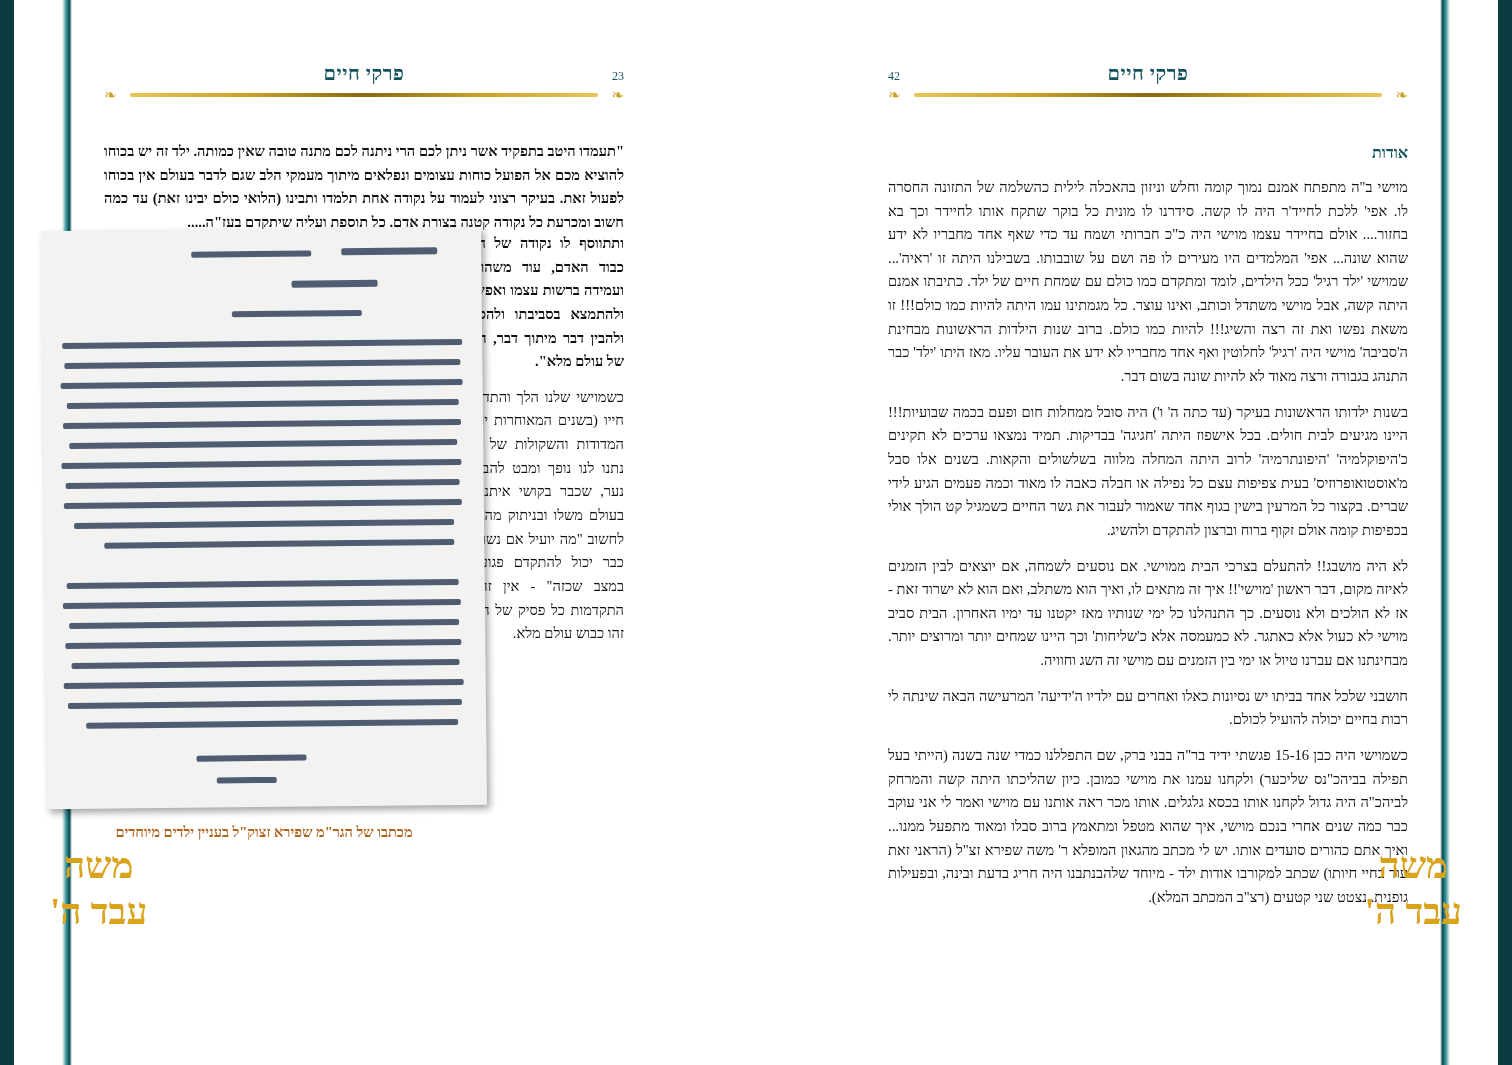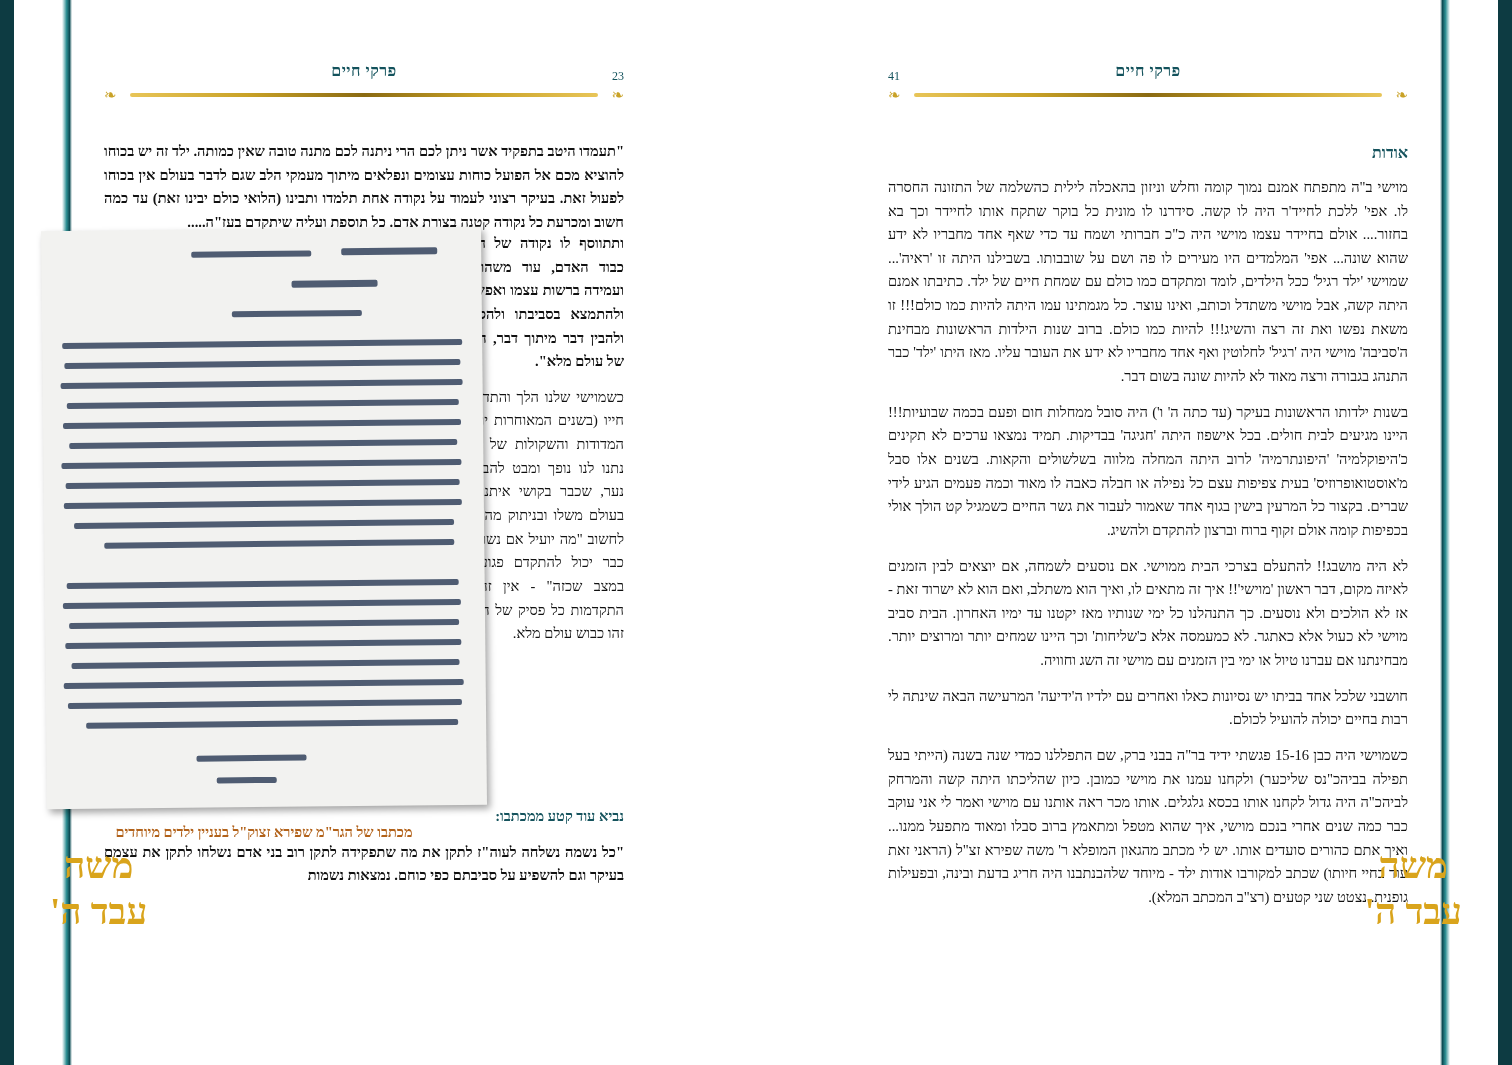--- a/index.html
+++ b/index.html
@@ -23,21 +23,21 @@
   .page{position:absolute;top:0;height:1065px;width:700px;}
   .page.right{right:14px;}
   .page.left{left:14px;}
 
   
   .hdr{position:absolute;top:62px;width:520px;height:44px;}
   .page.right .hdr{right:90px;}
   .page.left  .hdr{left:90px;}
   .hdr .ttl{
     position:absolute;top:0;left:0;right:0;text-align:center;
-    font-family:"Liberation Serif",serif;font-weight:bold;font-size:16px;color:#13525c;
+    font-family:"Liberation Serif",serif;font-weight:bold;font-size:20px;color:#13525c;
     letter-spacing:.5px;
   }
   .hdr .pg{
     position:absolute;top:7px;font-size:12px;font-weight:normal;color:#13525c;
   }
   .page.right .hdr .pg{left:0;}
   .page.left  .hdr .pg{right:0;}
   .rule{position:absolute;top:26px;left:0;right:0;height:14px;}
   .rule .line{
     position:absolute;top:5px;left:26px;right:26px;height:4px;
@@ -102,21 +102,21 @@
 
   <div class="band left"></div>
   <div class="band right"></div>
   <div class="edge left"></div>
   <div class="edge right"></div>
 
   <div class="page right">
 
     <div class="hdr">
       <div class="ttl">פרקי חיים</div>
-      <div class="pg">41</div>
+      <div class="pg">42</div>
       <div class="rule">
         <span class="sw l">❧</span>
         <span class="sw r">❧</span>
         <div class="line"></div>
       </div>
     </div>
 
     <div class="col col-22">
       <div class="sec-title">אודות</div>
       <p>מוישי ב"ה מתפתח אמנם נמוך קומה וחלש וניזון בהאכלה לילית כהשלמה של התזונה החסרה לו. אפי' ללכת לחייד'ר היה לו קשה. סידרנו לו מונית כל בוקר שתקח אותו לחיידר וכך בא בחזור.... אולם בחיידר עצמו מוישי היה כ"כ חברותי ושמח עד כדי שאף אחד מחבריו לא ידע שהוא שונה... אפי' המלמדים היו מעירים לו פה ושם על שובבותו. בשבילנו היתה זו 'ראיה'... שמוישי 'ילד רגיל' ככל הילדים, לומד ומתקדם כמו כולם עם שמחת חיים של ילד. כתיבתו אמנם היתה קשה, אבל מוישי משתדל וכותב, ואינו עוצר. כל מגמתינו עמו היתה להיות כמו כולם!!! זו משאת נפשו ואת זה רצה והשיג!!! להיות כמו כולם. ברוב שנות הילדות הראשונות מבחינת ה'סביבה' מוישי היה 'רגיל' לחלוטין ואף אחד מחבריו לא ידע את העובר עליו. מאז היתו 'ילד' כבר התנהג בגבורה ורצה מאוד לא להיות שונה בשום דבר.</p>
@@ -179,24 +179,20 @@
       <div class="ink" style="left:18px;top:452px;width:400px;height:6px;"></div>
       <div class="ink" style="left:22px;top:472px;width:394px;height:6px;"></div>
       <div class="ink" style="left:40px;top:492px;width:372px;height:6px;"></div>
 
       <div class="ink" style="left:150px;top:526px;width:110px;height:6px;"></div>
       <div class="ink" style="left:170px;top:548px;width:60px;height:6px;"></div>
     </div>
 
     <div class="caption">מכתבו של הגר"מ שפירא זצוק"ל בעניין ילדים מיוחדים</div>
 
-    <div class="col col-23-bottom">
-      <p><b class="lead">נביא עוד קטע ממכתבו:</b></p>
-      <p class="quote last">"כל נשמה נשלחה לעוה"ז לתקן את מה שתפקידה לתקן רוב בני אדם נשלחו לתקן את עצמם בעיקר וגם להשפיע על סביבתם כפי כוחם. נמצאות נשמות</p>
-    </div>
 
     <div class="logo l">
       <div>משה</div>
       <div class="l2">עבד ה'</div>
     </div>
   </div>
 
 </div>
 
 </body></html>

